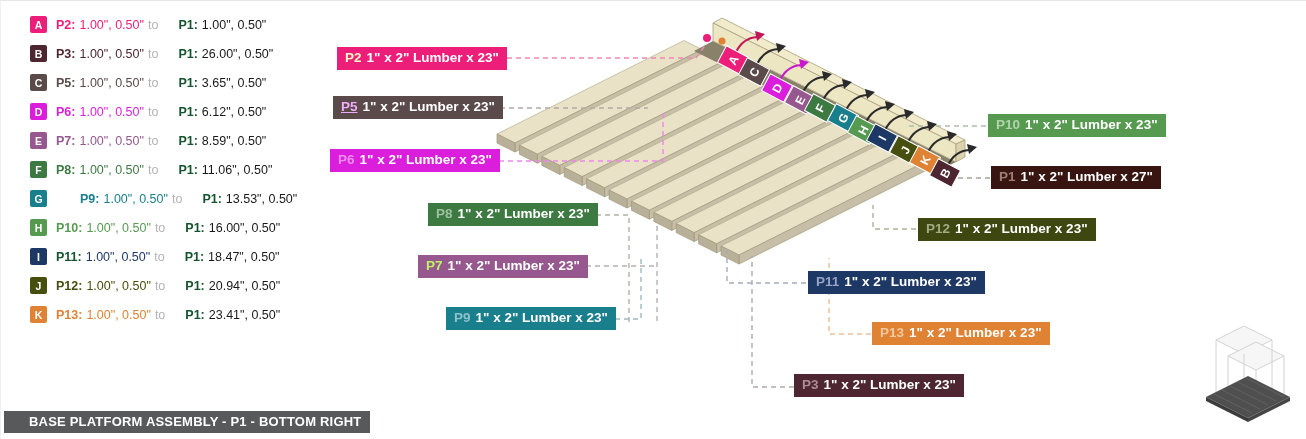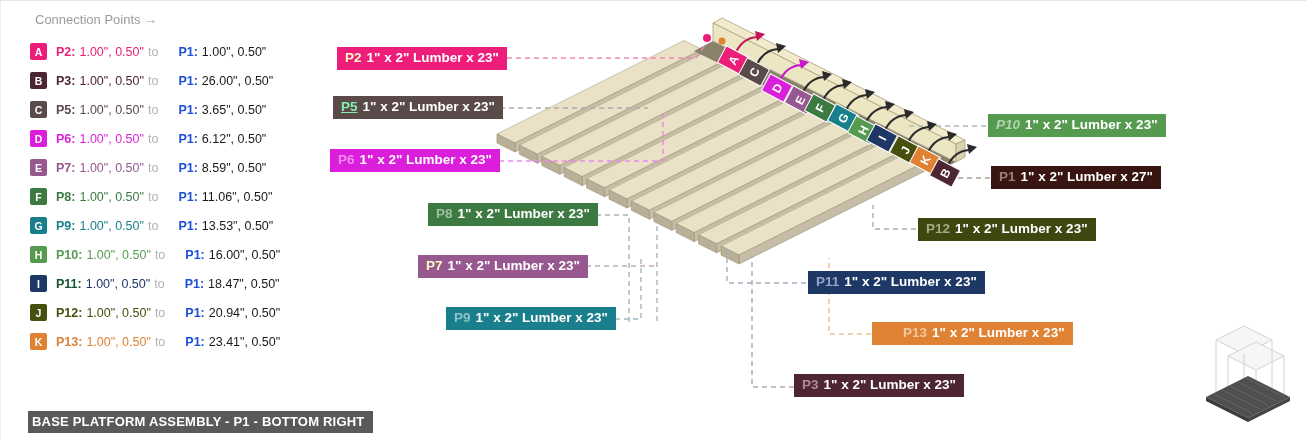--- a/index.html
+++ b/index.html
@@ -14,38 +14,38 @@
   .legend{color:#ababab;font-size:11.5px;margin:0 0 8px 0;}
   .legend .dot{color:#8a8a8a;}
   .crow{display:flex;align-items:center;height:29px;font-size:12.5px;white-space:nowrap;}
   .cbadge{
     width:17px;height:17px;border-radius:2px;color:#fff;font-size:10.5px;font-weight:bold;
     display:inline-flex;align-items:center;justify-content:center;margin-right:9px;flex:0 0 17px;
   }
   .cpart{font-weight:bold;margin-right:4px;}
   .cvals{margin-right:4px;}
   .cto{color:#b3b3b3;margin-right:20px;}
-  .cp1{font-weight:bold;color:#1d4ed8;margin-right:4px;}
+  .cp1{font-weight:bold;color:#14532d;margin-right:4px;}
   .cvals.dark{color:#1a1a1a;}
   
   .plabel{
     position:absolute;padding:3px 8px 4px 8px;color:#fff;font-size:13.5px;font-weight:bold;
     white-space:nowrap;line-height:16px;z-index:3;
   }
   .plabel .pfx{margin-right:5px;}
   #lp2{left:337px;top:47px;}   #lp5{left:333px;top:96px;}
   #lp6{left:330px;top:149px;}  #lp8{left:428px;top:203px;}
   #lp7{left:418px;top:255px;}  #lp9{left:446px;top:307px;}
   #lp10{left:988px;top:114px;} #lp1{left:991px;top:166px;}
   #lp12{left:918px;top:218px;} #lp11{left:808px;top:271px;}
   #lp13{left:872px;top:322px;} #lp3{left:794px;top:374px;}
   
   .footer-bar{
     position:absolute;left:4px;top:411px;background:#58595b;color:#fff;
-    font-size:13px;font-weight:bold;padding:3px 9px 4px 4px;letter-spacing:.2px;z-index:3;margin-left:24px;
+    font-size:13px;font-weight:bold;padding:3px 9px 4px 25px;letter-spacing:.2px;z-index:3;
   }
   svg.scene{position:absolute;left:0;top:0;z-index:1;}
 </style>
 </head>
 <body>
 
 <div class="frame"></div>
 
 <svg class="scene" width="1306" height="439" viewBox="0 0 1306 439">
 
@@ -220,21 +220,20 @@
       <line x1="1214" y1="394" x2="1252" y2="413"></line>
       <line x1="1222" y1="390" x2="1260" y2="409"></line>
       <line x1="1230" y1="386" x2="1268" y2="405"></line>
       <line x1="1238" y1="382" x2="1276" y2="401"></line>
       <line x1="1246" y1="378" x2="1284" y2="397"></line>
     </g>
   </g>
 </svg>
 
 <div class="panel">
-  <div class="panel-title">Connection Points →</div>
 
   <div class="crow">
     <span class="cbadge" style="background: rgb(237, 30, 121);">A</span>
     <span class="cpart" style="color: rgb(237, 30, 121);">P2:</span>
     <span class="cvals" style="color: rgb(237, 30, 121);">1.00", 0.50"</span>
     <span class="cto">to</span>
     <span class="cp1">P1:</span>
     <span class="cvals dark">1.00", 0.50"</span>
   </div>
   <div class="crow">
@@ -272,21 +271,21 @@
   <div class="crow">
     <span class="cbadge" style="background: rgb(61, 122, 66);">F</span>
     <span class="cpart" style="color: rgb(61, 122, 66);">P8:</span>
     <span class="cvals" style="color: rgb(61, 122, 66);">1.00", 0.50"</span>
     <span class="cto">to</span>
     <span class="cp1">P1:</span>
     <span class="cvals dark">11.06", 0.50"</span>
   </div>
   <div class="crow">
     <span class="cbadge" style="background: rgb(26, 127, 141);">G</span>
-    <span class="cpart" style="color: rgb(26, 127, 141);">P9:</span>
+    <span class="cpart" style="color: rgb(26, 127, 141); margin-left: 24px;">P9:</span>
     <span class="cvals" style="color: rgb(26, 127, 141);">1.00", 0.50"</span>
     <span class="cto">to</span>
     <span class="cp1">P1:</span>
     <span class="cvals dark">13.53", 0.50"</span>
   </div>
   <div class="crow">
     <span class="cbadge" style="background: rgb(86, 154, 79);">H</span>
     <span class="cpart" style="color: rgb(86, 154, 79); text-align: right;">P10:</span>
     <span class="cvals" style="color: rgb(86, 154, 79);">1.00", 0.50"</span>
     <span class="cto">to</span>
@@ -313,25 +312,25 @@
     <span class="cbadge" style="background: rgb(224, 130, 52);">K</span>
     <span class="cpart" style="color: rgb(224, 130, 52);">P13:</span>
     <span class="cvals" style="color: rgb(224, 130, 52);">1.00", 0.50"</span>
     <span class="cto">to</span>
     <span class="cp1">P1:</span>
     <span class="cvals dark">23.41", 0.50"</span>
   </div>
 </div>
 
 <div class="plabel" id="lp2" style="background: rgb(237, 30, 121);"><span class="pfx" style="color: #fef9c3;">P2</span><span class="ptxt">1" x 2" Lumber x 23"</span></div>
-<div class="plabel" id="lp5" style="background: rgb(90, 74, 74);"><span class="pfx" style="color: #86efac; text-decoration: underline;">P5</span><span class="ptxt">1" x 2" Lumber x 23"</span></div>
+<div class="plabel" id="lp5" style="background: rgb(90, 74, 74);"><span class="pfx" style="color: #f0abfc; text-decoration: underline;">P5</span><span class="ptxt">1" x 2" Lumber x 23"</span></div>
 <div class="plabel" id="lp6" style="background: rgb(219, 30, 219);"><span class="pfx" style="color: rgb(240, 140, 240);">P6</span><span class="ptxt">1" x 2" Lumber x 23"</span></div>
 <div class="plabel" id="lp8" style="background: rgb(61, 122, 66);"><span class="pfx" style="color: rgb(157, 192, 160);">P8</span><span class="ptxt">1" x 2" Lumber x 23"</span></div>
-<div class="plabel" id="lp7" style="background: rgb(150, 88, 142);"><span class="pfx" style="color: #fef9c3;">P7</span><span class="ptxt">1" x 2" Lumber x 23"</span></div>
+<div class="plabel" id="lp7" style="background: rgb(150, 88, 142);"><span class="pfx" style="color: #bef264;">P7</span><span class="ptxt">1" x 2" Lumber x 23"</span></div>
 <div class="plabel" id="lp9" style="background: rgb(26, 127, 141);"><span class="pfx" style="color: rgb(142, 194, 203);">P9</span><span class="ptxt">1" x 2" Lumber x 23"</span></div>
-<div class="plabel" id="lp10" style="background: rgb(86, 154, 79);"><span class="pfx" style="color: rgb(178, 211, 172); font-style: italic;">P10</span><span class="ptxt">1" x 2" Lumber x 23"</span></div>
+<div class="plabel" id="lp10" style="background: rgb(86, 154, 79);"><span class="pfx" style="color: rgb(178, 211, 172);">P10</span><span class="ptxt">1" x 2" Lumber x 23"</span></div>
 <div class="plabel" id="lp1" style="background: rgb(56, 21, 16);"><span class="pfx" style="color: rgb(158, 127, 117);">P1</span><span class="ptxt">1" x 2" Lumber x 27"</span></div>
 <div class="plabel" id="lp12" style="background: rgb(62, 71, 15);"><span class="pfx" style="color: rgb(163, 171, 133);">P12</span><span class="ptxt">1" x 2" Lumber x 23"</span></div>
 <div class="plabel" id="lp11" style="background: rgb(30, 56, 102);"><span class="pfx" style="color: rgb(150, 163, 196);">P11</span><span class="ptxt">1" x 2" Lumber x 23"</span></div>
-<div class="plabel" id="lp13" style="background: rgb(224, 130, 52);"><span class="pfx" style="color: rgb(242, 199, 158); margin-left: 23px;">P13</span><span class="ptxt">1" x 2" Lumber x 23"</span></div>
+<div class="plabel" id="lp13" style="background: rgb(224, 130, 52);"><span class="pfx" style="color: rgb(242, 199, 158);">P13</span><span class="ptxt">1" x 2" Lumber x 23"</span></div>
 <div class="plabel" id="lp3" style="background: rgb(78, 38, 49);"><span class="pfx" style="color: rgb(173, 140, 149);">P3</span><span class="ptxt">1" x 2" Lumber x 23"</span></div>
 
 <div class="footer-bar">BASE PLATFORM ASSEMBLY - P1 - BOTTOM RIGHT</div>
 
 </body></html>

